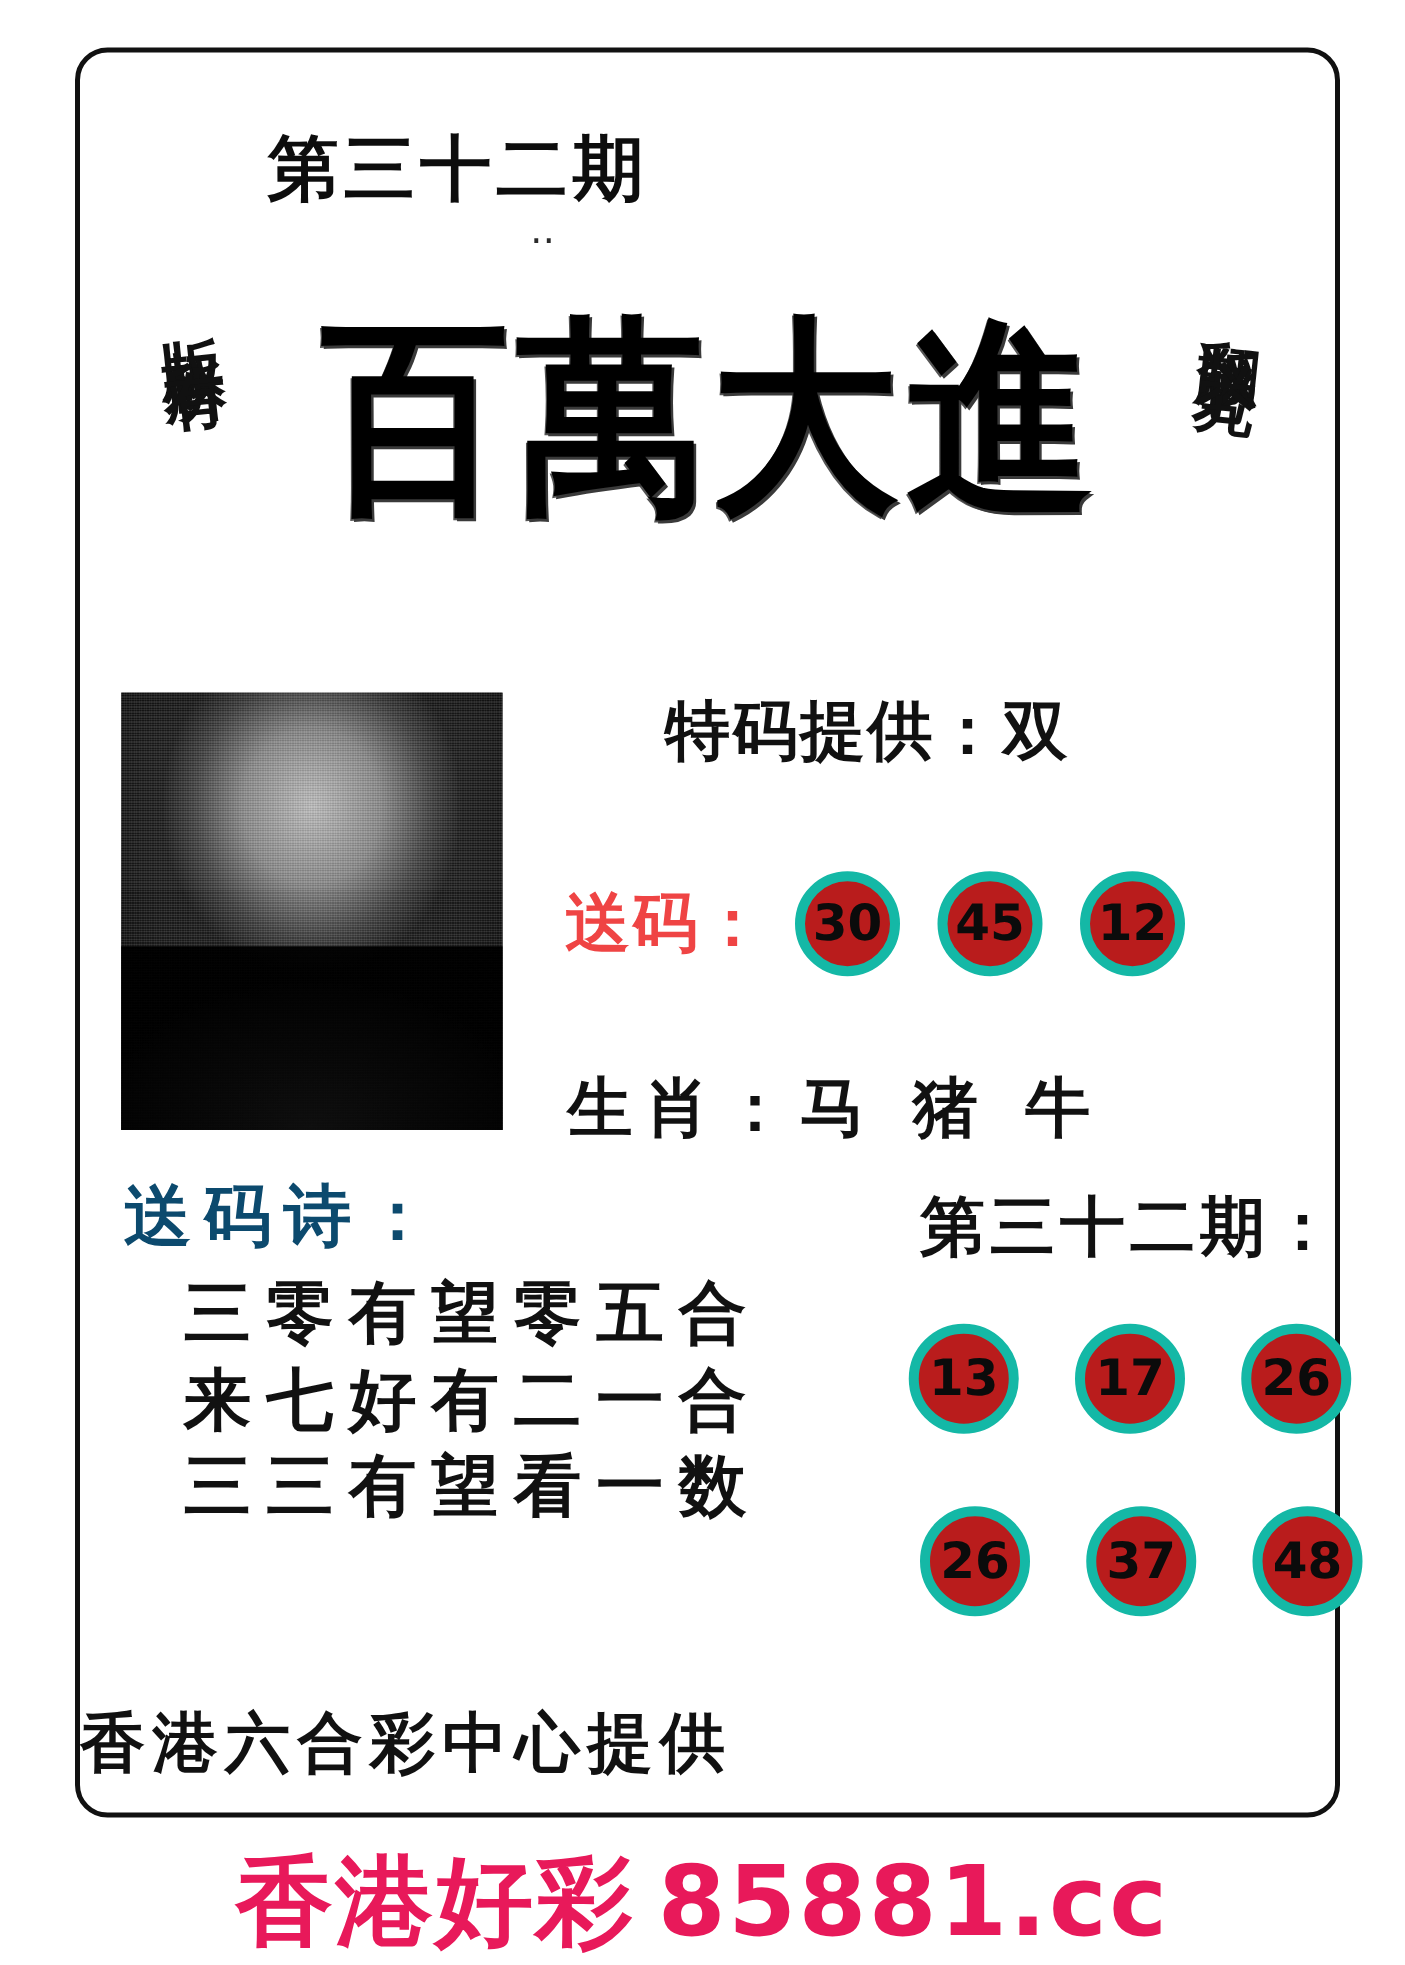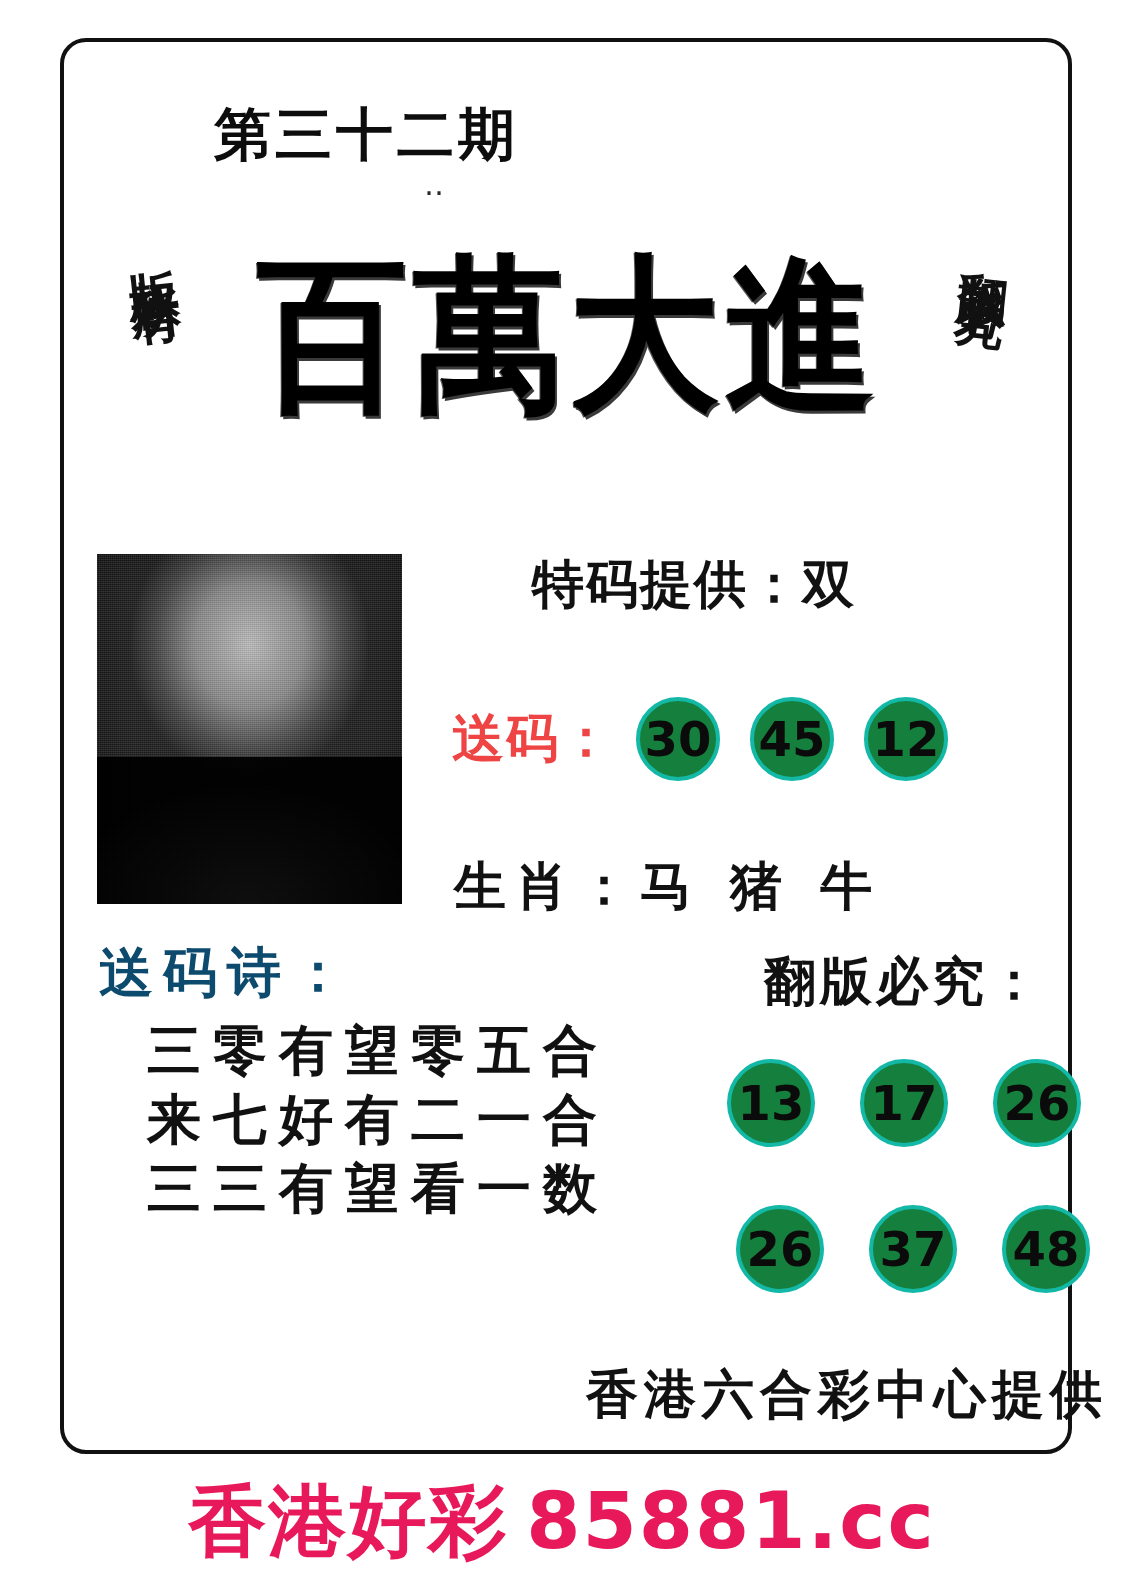--- a/index.html
+++ b/index.html
@@ -152,32 +152,32 @@
     font-weight: 700;
     color: #111;
     letter-spacing: 10px;
     font-family: "DejaVu Serif", "Liberation Serif", serif;
   }
 
   
   .ball {
     width: 84px;
     height: 84px;
-    border: 4px solid #14b8a6;
+    border: 8px solid #14b8a6;
     border-radius: 50%;
     display: inline-flex;
     align-items: center;
     justify-content: center;
-    font-size: 48px;
+    font-size: 40px;
     font-weight: 700;
     color: #0b0b0b;
     box-sizing: border-box;
     font-family: "DejaVu Sans", "Liberation Sans", sans-serif;
     margin: 0 8px;
-    background: #15803d;
+    background: #b91c1c;
   }
   .ball.lian {
     width: 88px;
     height: 88px;
   }
 
   
   .poem {
     position: absolute;
     left: 35px;
@@ -227,27 +227,26 @@
     margin-top: 58px;
     padding-left: 18px;
   }
 
   
   .footer-center {
     position: absolute;
     left: 0;
     top: 1318px;
     width: 100%;
-    text-align: right;
+    text-align: left;
     font-size: 52px;
     font-weight: 700;
     color: #111;
     letter-spacing: 6px;
     font-family: "DejaVu Serif", "Liberation Serif", serif;
-    padding-left: 40px;
   }
   .watermark {
     position: absolute;
     left: 0;
     top: 1470px;
     width: 100%;
     text-align: center;
     font-size: 78px;
     font-weight: 900;
     color: #e8195a;
@@ -286,21 +285,21 @@
   <div class="zodiac-line">生肖：马 猪 牛</div>
 
   <div class="poem">
     <div class="poem-title">送码诗：</div>
     <div class="poem-line">三零有望零五合</div>
     <div class="poem-line">来七好有二一合</div>
     <div class="poem-line">三三有望看一数</div>
   </div>
 
   <div class="lian-block">
-    <div class="lian-title">翻版必究：</div>
+    <div class="lian-title">第三十二期：</div>
     <div class="lian-row">
       <span class="ball lian">13</span>
       <span class="ball lian">17</span>
       <span class="ball lian">26</span>
     </div>
     <div class="lian-row second">
       <span class="ball lian">26</span>
       <span class="ball lian">37</span>
       <span class="ball lian">48</span>
     </div>

